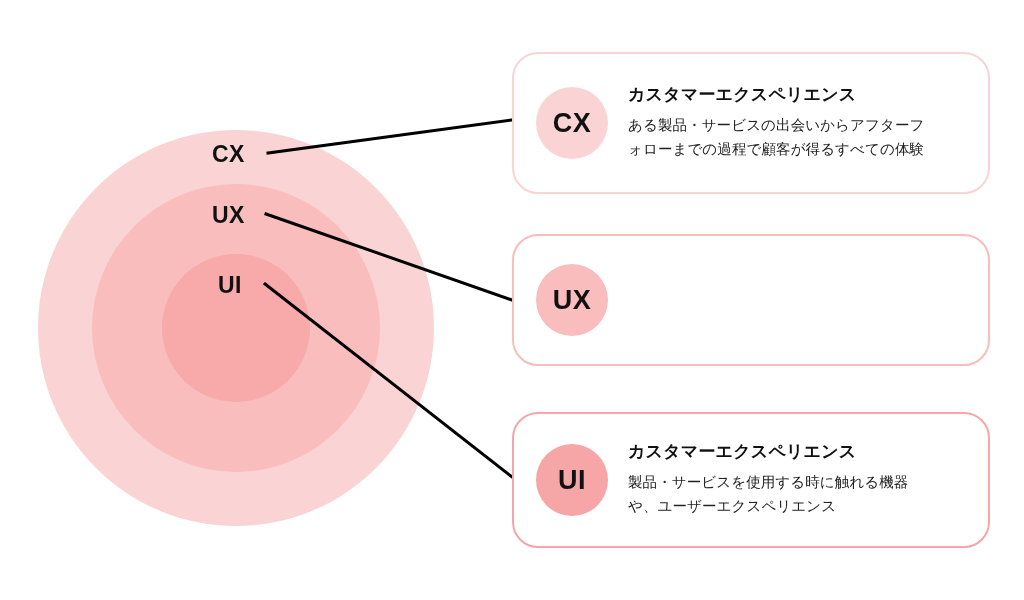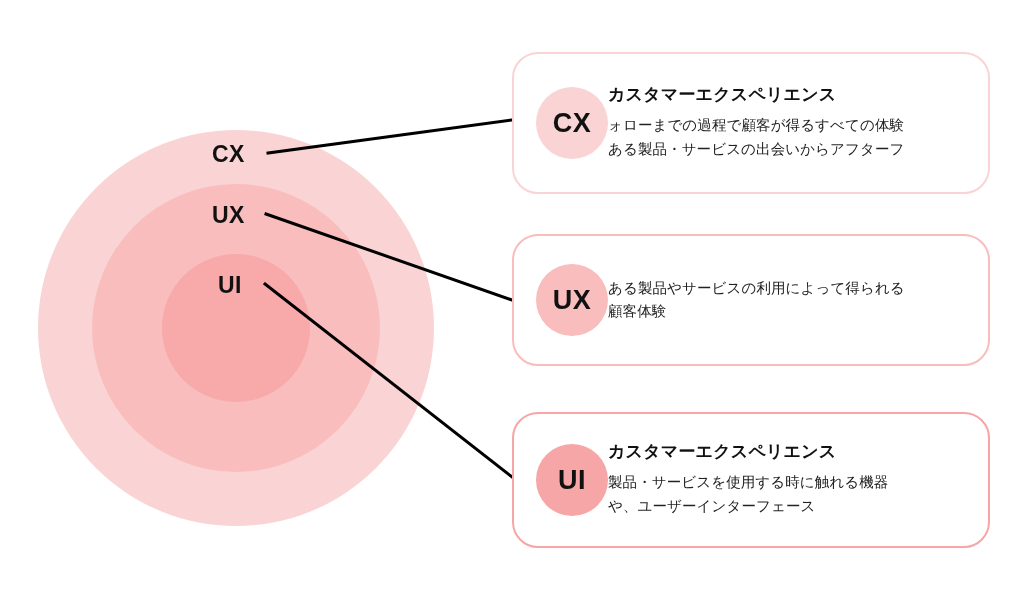--- a/index.html
+++ b/index.html
@@ -91,20 +91,21 @@
     font-weight: bold;
     font-size: 27px;
     letter-spacing: 0.5px;
     color: #111111;
   }
   #badge-cx { background: #fad4d4; }
   #badge-ux { background: #f9bdbd; }
   #badge-ui { background: #f8a9a9; }
 
   .card-text {
+    margin-left: 20px;
     min-width: 0;
   }
   .card-title {
     font-weight: bold;
     font-size: 17px;
     line-height: 1.2;
     color: #111111;
     margin-bottom: 9px;
     letter-spacing: 0.2px;
   }
@@ -135,40 +136,36 @@
     <line x1="268" y1="153" x2="512" y2="120" stroke="#000000" stroke-width="3" stroke-linecap="square"></line>
     <line x1="266" y1="214" x2="512" y2="300" stroke="#000000" stroke-width="3" stroke-linecap="square"></line>
     <line x1="265" y1="284" x2="512" y2="477" stroke="#000000" stroke-width="3" stroke-linecap="square"></line>
   </svg>
 
   <div class="card" id="card-cx" style="border-color: rgb(250, 212, 212);">
     <div class="badge" id="badge-cx" style="background: rgb(250, 212, 212);">CX</div>
     <div class="card-text">
       <div class="card-title">カスタマーエクスペリエンス</div>
       <div class="card-desc">
+        <span>ある製品・サービスの出会いからアフターフ</span>
         <span>ォローまでの過程で顧客が得るすべての体験</span>
-        <span>ある製品・サービスの出会いからアフターフ</span>
       </div>
     </div>
   </div>
 
   <div class="card" id="card-ux" style="border-color: rgb(249, 189, 189);">
     <div class="badge" id="badge-ux" style="background: rgb(249, 189, 189);">UX</div>
     <div class="card-text">
-      <div class="card-desc">
-        <span>ある製品やサービスの利用によって得られる</span>
-        <span>顧客体験</span>
-      </div>
     </div>
   </div>
 
   <div class="card" id="card-ui" style="border-color: rgb(246, 166, 166);">
     <div class="badge" id="badge-ui" style="background: rgb(246, 166, 166);">UI</div>
     <div class="card-text">
       <div class="card-title">カスタマーエクスペリエンス</div>
       <div class="card-desc">
         <span>製品・サービスを使用する時に触れる機器</span>
-        <span>や、ユーザーインターフェース</span>
+        <span>や、ユーザーエクスペリエンス</span>
       </div>
     </div>
   </div>
 
 </div>
 
 </body></html>

